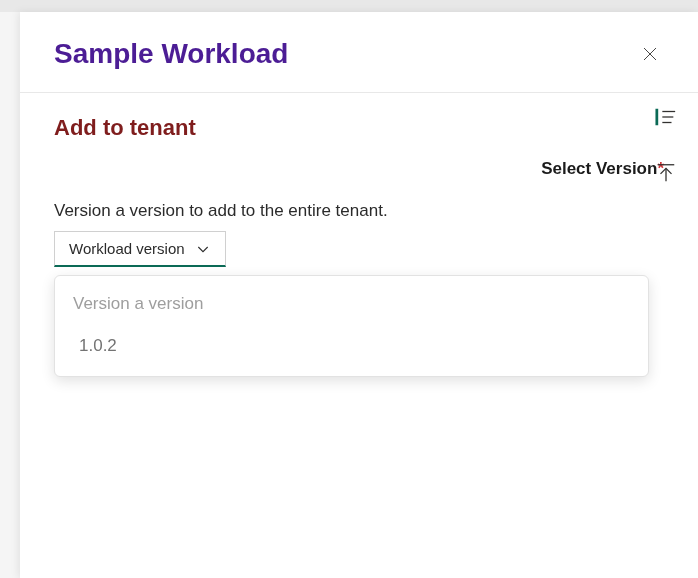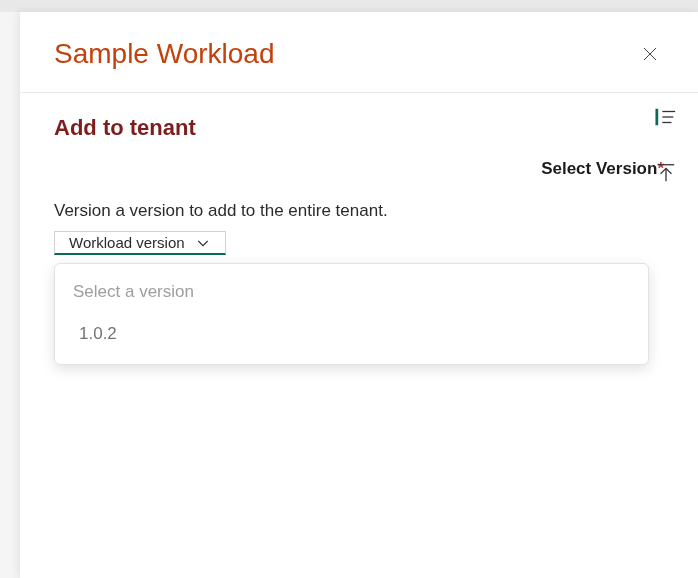--- a/index.html
+++ b/index.html
@@ -36,22 +36,22 @@
     }
     .panel-header {
       display: flex;
       align-items: center;
       justify-content: space-between;
       padding: 26px 34px 22px 34px;
       border-bottom: 1px solid #e8e8e8;
     }
     .panel-title {
       font-size: 28px;
-      font-weight: 400;
-      color: #c2410c;
+      font-weight: 700;
+      color: #4c1d95;
     }
     .close-btn {
       width: 28px;
       height: 28px;
       display: flex;
       align-items: center;
       justify-content: center;
       cursor: pointer;
       color: #323130;
     }
@@ -111,21 +111,21 @@
     }
     .helper-text {
       font-size: 17px;
       color: #2b2b2b;
       margin-bottom: 10px;
     }
     .dropdown-trigger {
       display: inline-flex;
       align-items: center;
       gap: 10px;
-      padding: 2px 14px;
+      padding: 8px 14px;
       border: 1px solid #d0d0d0;
       border-bottom: 2px solid #0b6a56;
       background: #fff;
       font-size: 15px;
       color: #2b2b2b;
       cursor: pointer;
     }
     .dropdown-trigger .chev {
       width: 16px;
       height: 16px;
@@ -198,18 +198,18 @@
     <div class="helper-text">Version a version to add to the entire tenant.</div>
 
     <div class="dropdown-trigger">
       <span>Workload version</span>
       <svg class="chev" viewBox="0 0 24 24" fill="none" stroke="#2b2b2b" stroke-width="1.6">
         <polyline points="5,9 12,16 19,9"></polyline>
       </svg>
     </div>
 
     <div class="dropdown-menu">
-      <div class="dropdown-placeholder">Select a version</div>
+      <div class="dropdown-placeholder">Version a version</div>
       <div class="dropdown-option">1.0.2</div>
     </div>
 
   </div>
 </div>
 
 </body></html>

